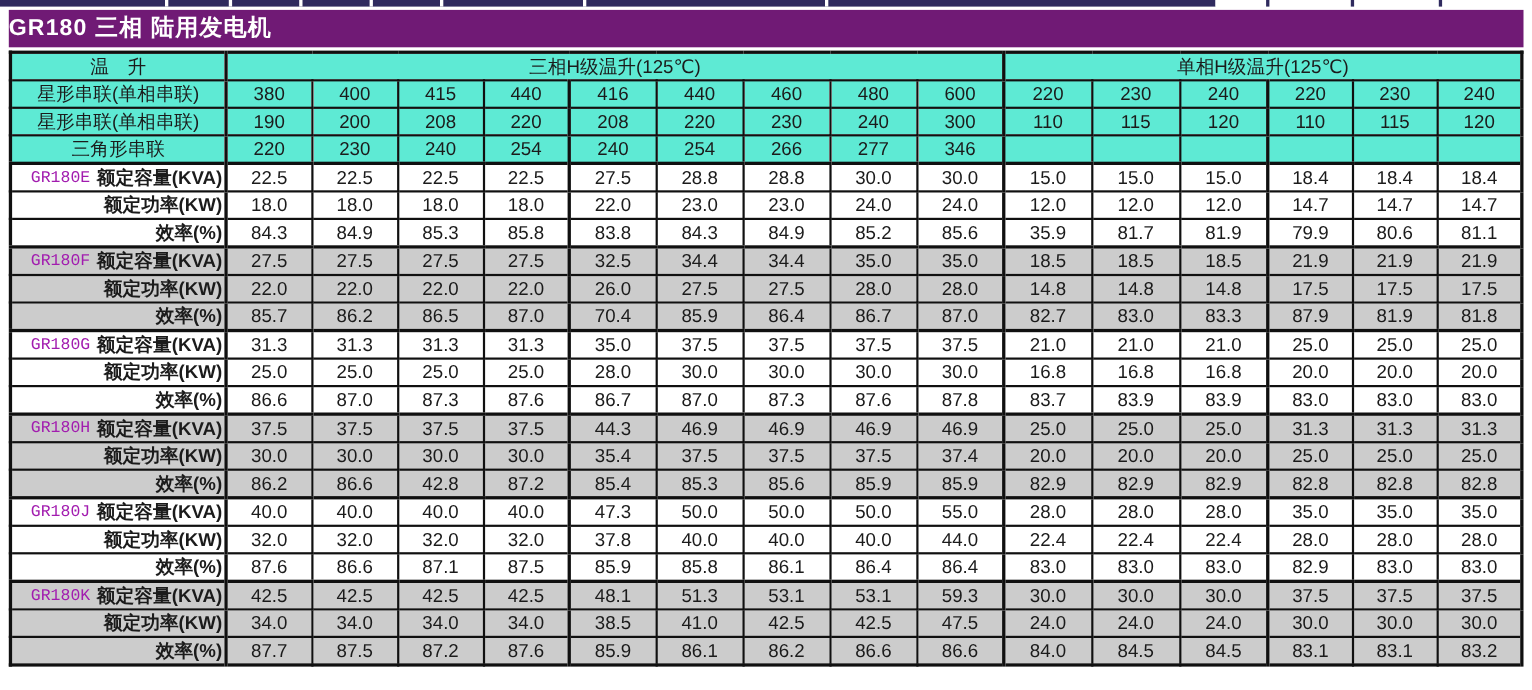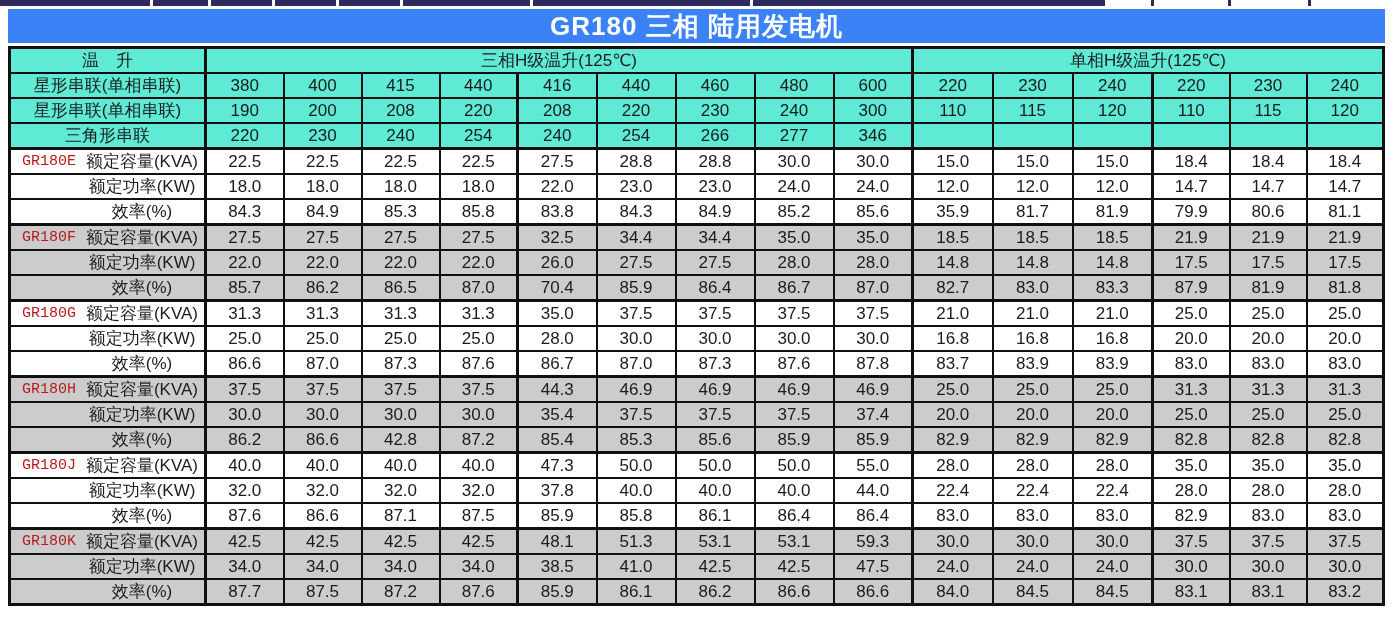--- a/index.html
+++ b/index.html
@@ -10,22 +10,22 @@
   .page { position:relative; width:1393px; height:627px; background:#ffffff; }
 
   
   .top-strip { position:absolute; top:0; left:0; height:6px; width:1105px; background:#2f2a5e; }
   .top-strip .notch { position:absolute; top:0; height:6px; width:3px; background:#ffffff; }
   .top-ticks { position:absolute; top:0; left:1105px; height:6px; width:288px; background:#ffffff; }
   .top-ticks .tick { position:absolute; top:0; height:6px; width:3px; background:#2f2a5e; }
 
   .title-bar {
     position:absolute; top:9px; left:8px; width:1377px; height:34px;
-    background:#3b82f6; color:#ffffff; text-align:center;
-    font-size:26px; font-weight:bold; line-height:34px; letter-spacing:1px;
+    background:#701a75; color:#ffffff; 
+    font-size:21px; font-weight:bold; line-height:34px; letter-spacing:1px;
   }
 
   table.spec {
     position:absolute; top:46px; left:8px;
     border-collapse:collapse; table-layout:fixed;
     border:3px solid #101010;
   }
   td {
     border:2px solid #101010;
     text-align:center; vertical-align:middle;
@@ -35,25 +35,25 @@
     background:#ffffff;
   }
   tr.hdr td { background:#5eead4; height:21px; }
   tr.shaded td { background:#cccccc; }
   tr.block-top td { border-top-width:3px; }
   td.label-cell { border-right-width:3px; }
   td.group-end { border-right-width:3px; }
 
   .label-flex { display:flex; align-items:center; width:100%; }
   .model-name {
-    width:66px; flex:0 0 66px; text-align:center; padding-left:5px;
+    width:66px; flex:0 0 66px; text-align:right; padding-left:5px;
     font-family:"Liberation Mono","DejaVu Sans Mono",monospace;
-    font-size:15px; color:#b91c1c;
+    font-size:15px; color:#a21caf;
   }
-  .param-label { flex:1; text-align:center; padding-right:2px; }
+  .param-label { flex:1; text-align:right; padding-right:2px;font-weight:bold; }
 </style>
 </head>
 <body>
 
 <div class="page">
 
   <div class="top-strip">
     <div class="notch" style="left:150px"></div>
     <div class="notch" style="left:208px"></div>
     <div class="notch" style="left:272px"></div>

